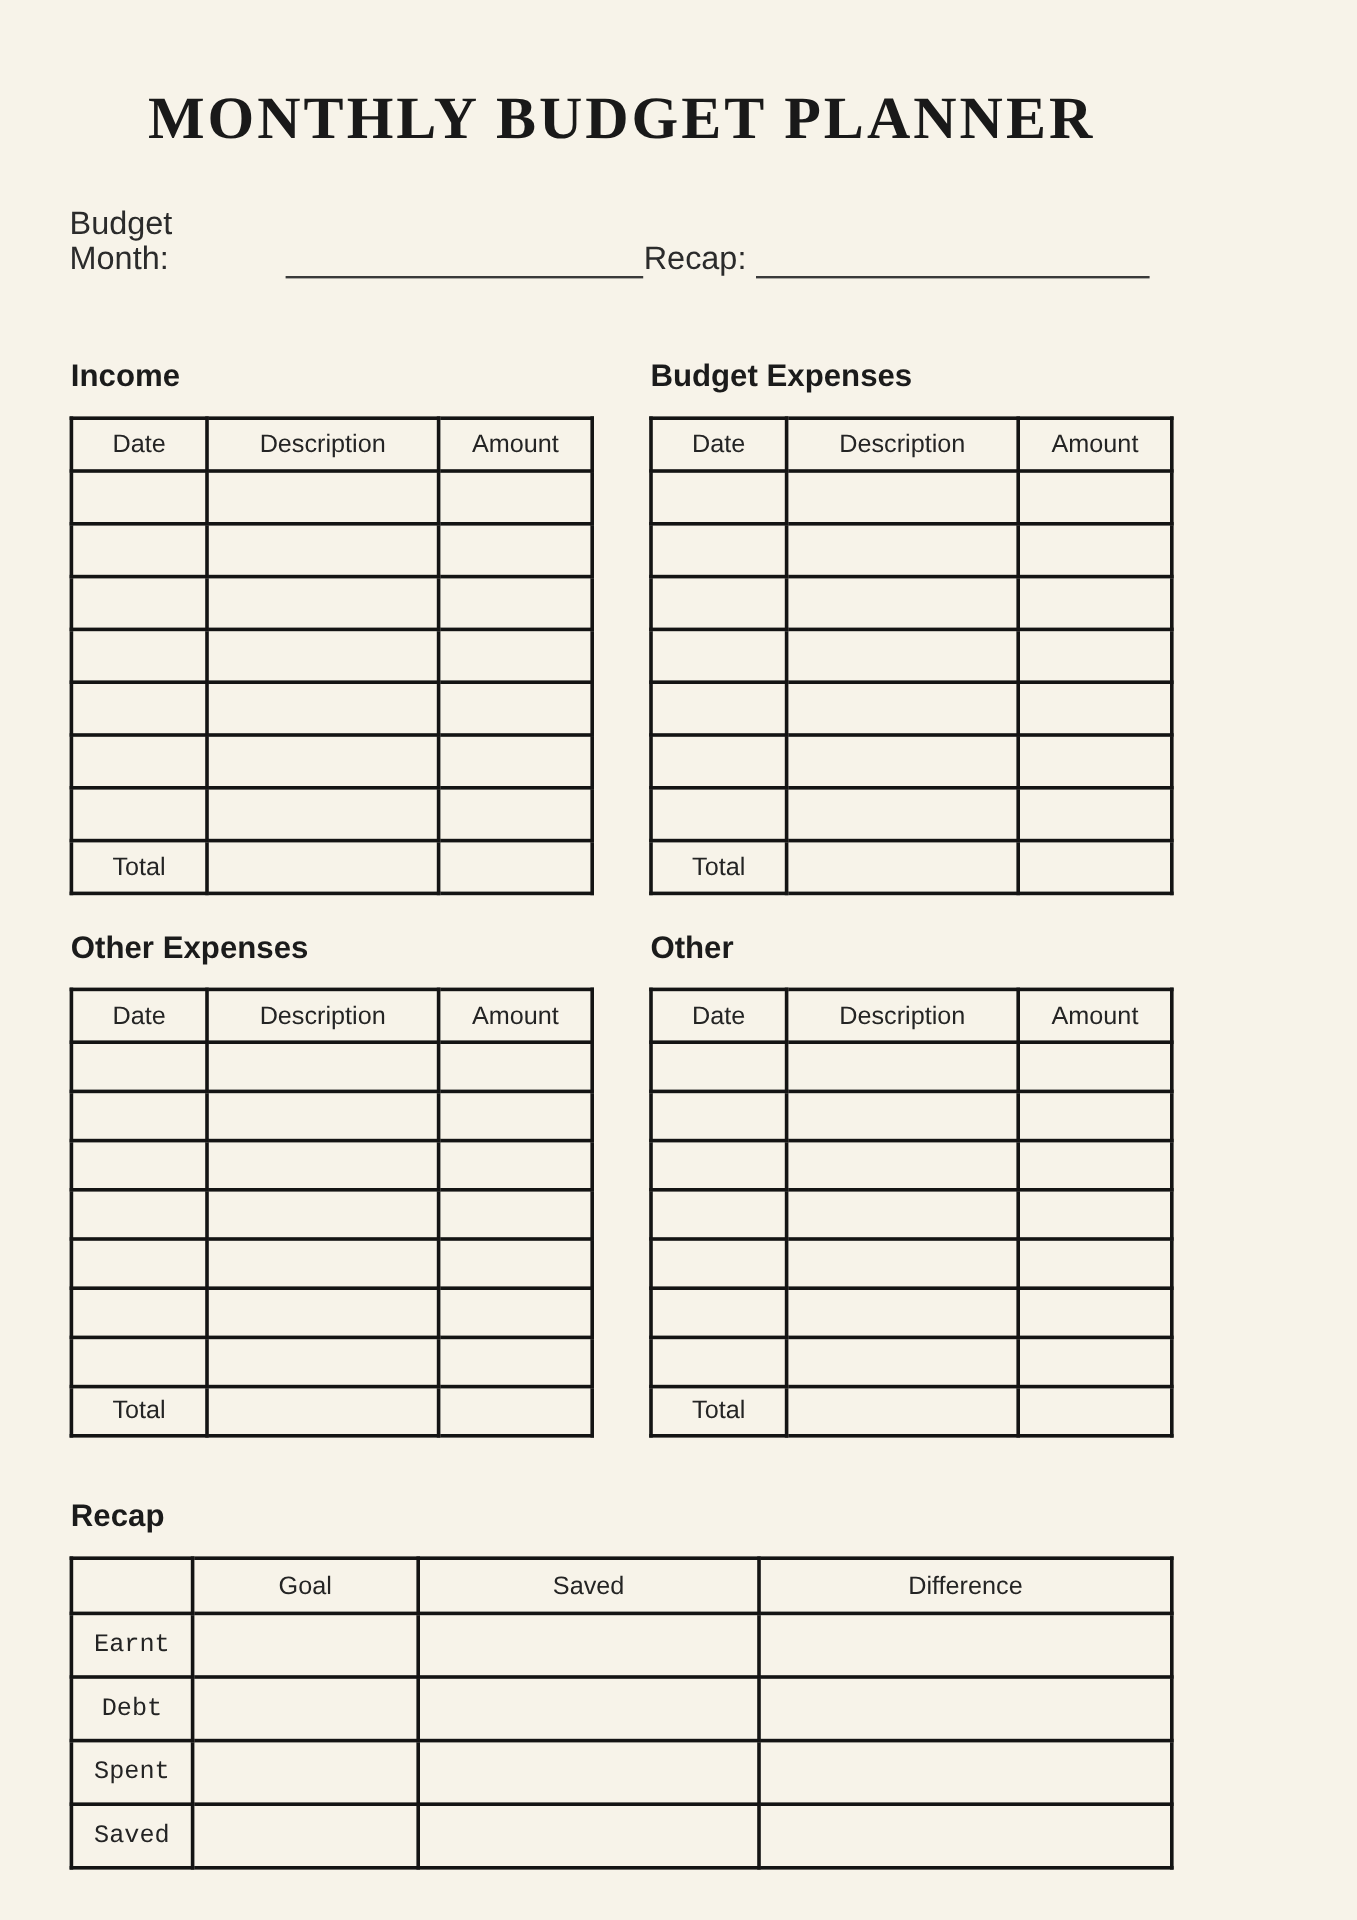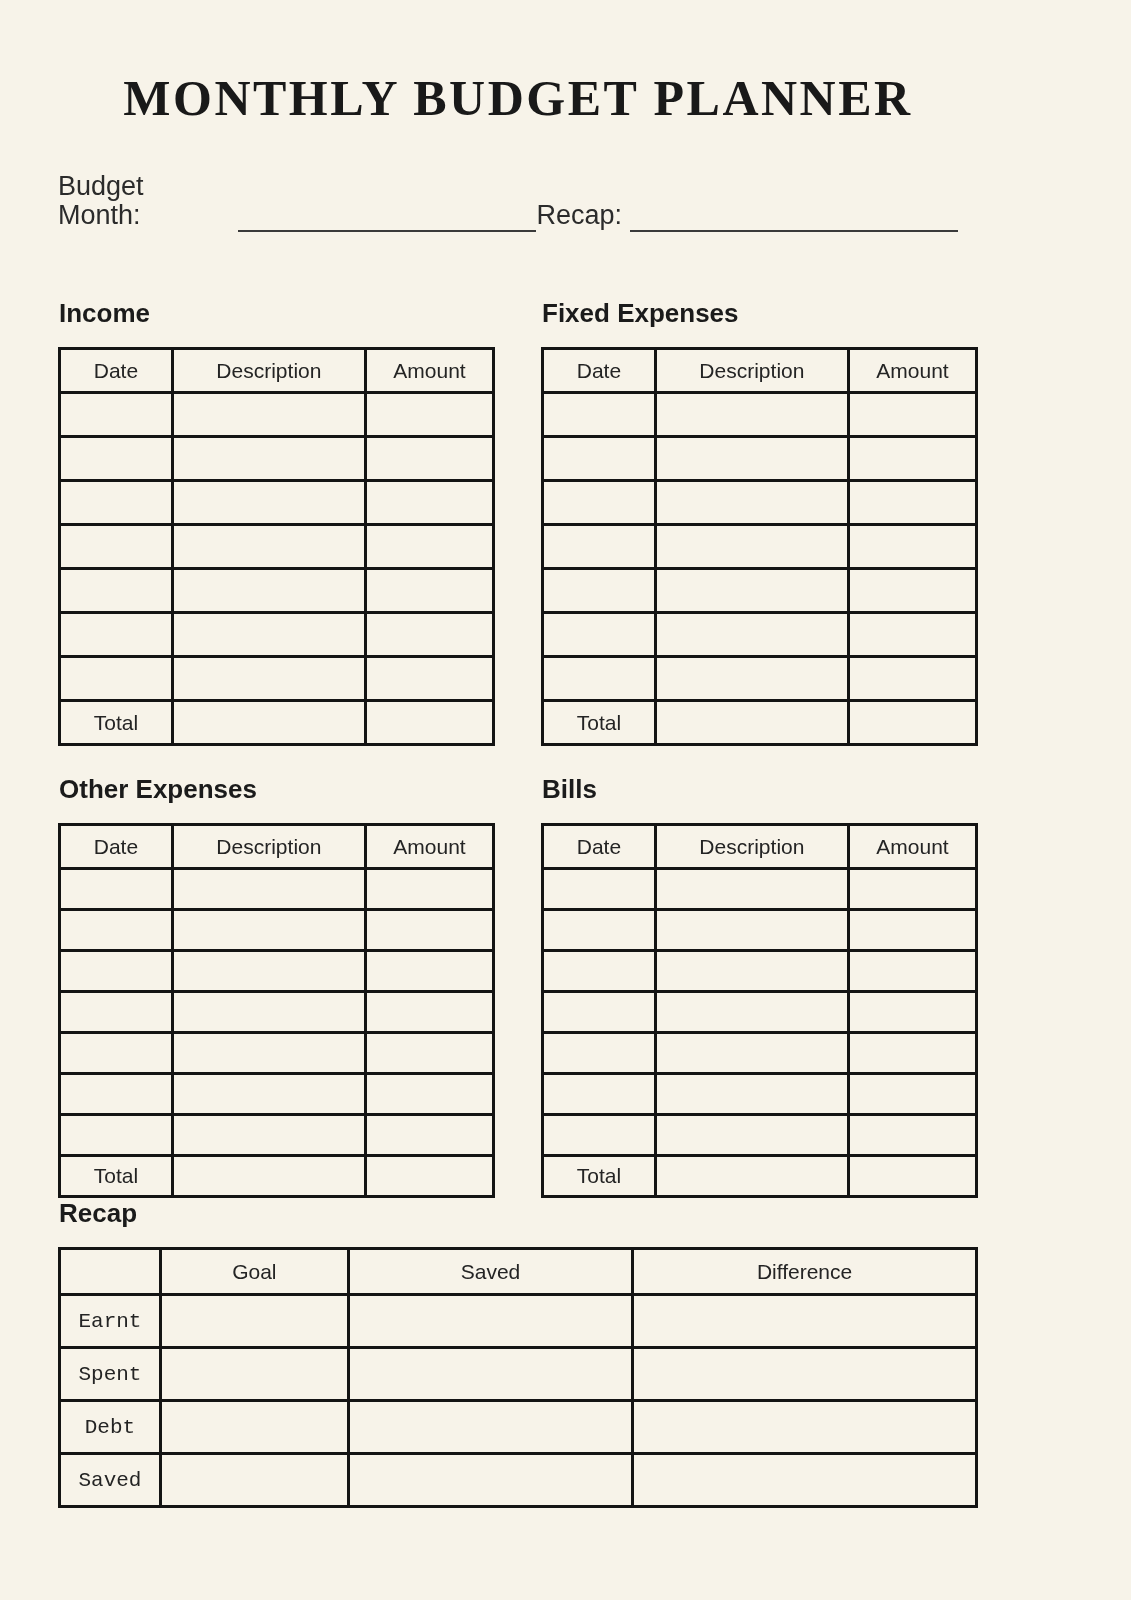--- a/index.html
+++ b/index.html
@@ -59,21 +59,21 @@
     font-size:21px;
     color:#242424;
   }
   table.ledger thead th { height:41px; }
   table.ledger tbody td { height:41px; }
   .section.compact table.ledger tbody td { height:38px; }
   table.ledger col.c-date { width:26%; }
   table.ledger col.c-desc { width:44.5%; }
   table.ledger col.c-amount { width:29.5%; }
 
-  .recap-section { }
+  .recap-section { margin-top:50px; }
   table.recap thead th { height:43px; }
   table.recap tbody th { font-weight:400;font-family:Liberation Mono, monospace; }
   table.recap tbody td, table.recap tbody th { height:50px; }
   table.recap col.rc-label { width:11%; }
   table.recap col.rc-goal { width:20.5%; }
   table.recap col.rc-actual { width:31%; }
   table.recap col.rc-diff { width:37.5%; }
 </style>
 </head>
 <body>
@@ -149,21 +149,21 @@
               <tr>
                 <td>Total</td>
                 <td></td>
                 <td></td>
               </tr>
             </tbody>
           </table>
         </div>
     </div>
     <div class="section">
-      <h2 class="section-heading">Fixed Expenses</h2>
+      <h2 class="section-heading">Budget Expenses</h2>
       <div>
           <table class="ledger">
             <colgroup>
               <col class="c-date">
               <col class="c-desc">
               <col class="c-amount">
             </colgroup>
             <thead>
               <tr>
                 <th>Date</th>
@@ -271,21 +271,21 @@
               <tr>
                 <td>Total</td>
                 <td></td>
                 <td></td>
               </tr>
             </tbody>
           </table>
         </div>
     </div>
     <div class="section compact">
-      <h2 class="section-heading">Bills</h2>
+      <h2 class="section-heading">Other</h2>
       <div>
           <table class="ledger">
             <colgroup>
               <col class="c-date">
               <col class="c-desc">
               <col class="c-amount">
             </colgroup>
             <thead>
               <tr>
                 <th>Date</th>
@@ -359,27 +359,27 @@
             </tr>
           </thead>
           <tbody>
             <tr>
               <th>Earnt</th>
               <td></td>
               <td></td>
               <td></td>
             </tr>
             <tr>
+              <th>Debt</th>
+              <td></td>
+              <td></td>
+              <td></td>
+            </tr>
+            <tr>
               <th>Spent</th>
-              <td></td>
-              <td></td>
-              <td></td>
-            </tr>
-            <tr>
-              <th>Debt</th>
               <td></td>
               <td></td>
               <td></td>
             </tr>
             <tr>
               <th>Saved</th>
               <td></td>
               <td></td>
               <td></td>
             </tr>

